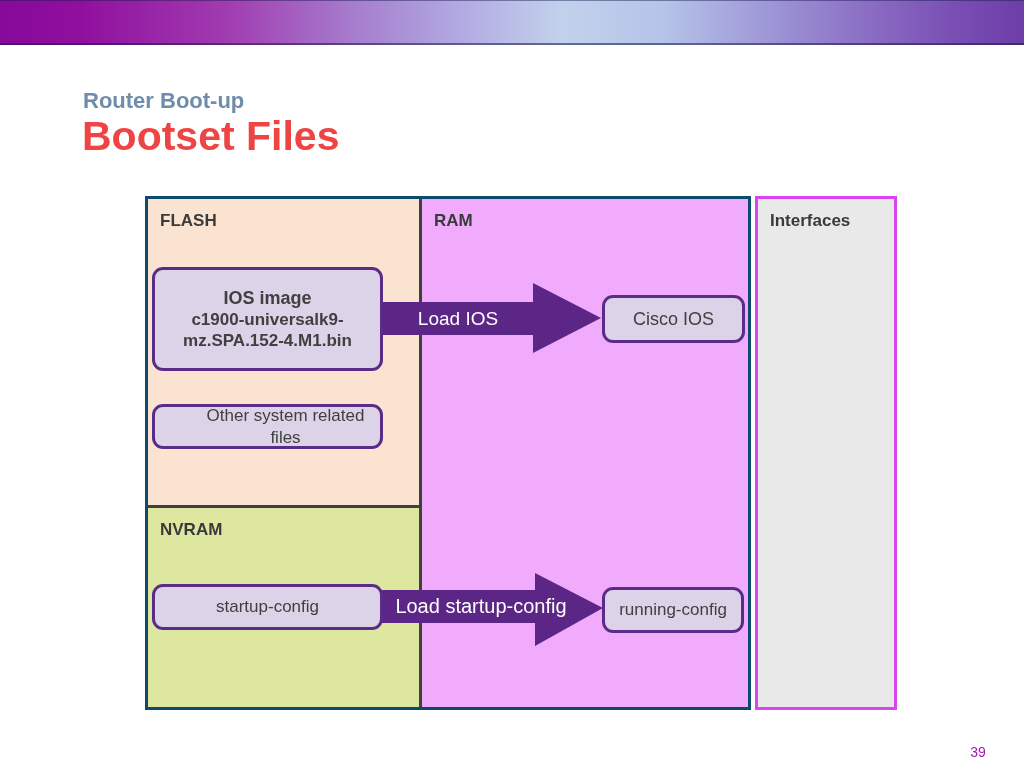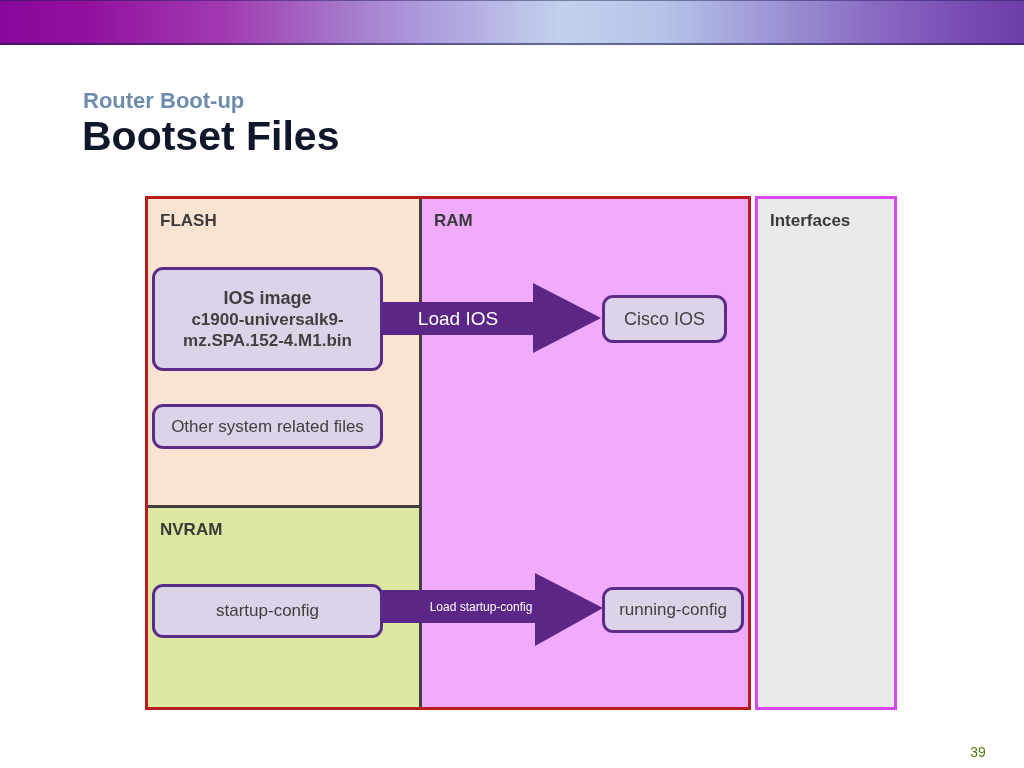--- a/index.html
+++ b/index.html
@@ -22,28 +22,28 @@
     border-bottom: 2px solid rgba(25,25,80,0.55);
   }
 
   
   .subtitle {
     position: absolute; left: 83px; top: 88px;
     font-size: 22px; font-weight: bold; color: #6e8cab; letter-spacing: 0px;
   }
   .title {
     position: absolute; left: 82px; top: 113px;
-    font-size: 41px; font-weight: bold; color: #0f172a;
+    font-size: 41px; font-weight: bold; color: #ef4444;
   }
 
   
   .diagram { position: absolute; inset: 0; }
   .main-box {
     position: absolute; left: 145px; top: 196px; width: 606px; height: 514px;
-    border: 3px solid #b91c1c; background: #fcf8da; z-index: 1;
+    border: 3px solid #0c4a6e; background: #fcf8da; z-index: 1;
   }
   .flash-section {
     position: absolute; left: 0; top: 0; width: 274px; height: 309px;
     background: #fbe3d1; border-right: 3px solid #404040; border-bottom: 3px solid #404040;
   }
   .nvram-section {
     position: absolute; left: 0; top: 309px; width: 274px; bottom: 0;
     background: #dde79f; border-right: 3px solid #404040;
   }
   .ram-section { position: absolute; left: 274px; top: 0; right: 0; bottom: 0; background: #f0abfc; }
@@ -59,41 +59,41 @@
   .rounded-box {
     position: absolute; z-index: 3;
     background: #ddd3e8; border: 3px solid #5b2c87; border-radius: 11px;
     color: #404040; font-size: 17px;
     display: flex; align-items: center; justify-content: center;
     text-align: center; line-height: 1.25;
   }
   .ios-box { left: 152px; top: 267px; width: 231px; height: 104px; flex-direction: column; font-weight: bold; }
   .ios-box .box-title { font-size: 18px; }
   .ios-box .box-file  { white-space: pre-line; font-size: 17px; }
-  .other-box   { left: 152px; top: 404px; width: 231px; height: 45px; }
-  .startup-box { left: 152px; top: 584px; width: 231px; height: 54px; }
-  .cisco-box   { left: 602px; top: 295px; width: 125px; height: 48px; font-size: 18px; }
+  .other-box   { left: 152px; top: 404px; width: 231px; height: 45px; padding-left: 36px; }
+  .startup-box { left: 152px; top: 584px; width: 231px; height: 46px; }
+  .cisco-box   { left: 602px; top: 295px; width: 143px; height: 48px; font-size: 18px; }
   .running-box { left: 602px; top: 587px; width: 142px; height: 46px; }
 
   
   .arrow-svg { position: absolute; z-index: 2; }
   .arrow1 { left: 375px; top: 283px; }
   .arrow2 { left: 375px; top: 573px; }
   .arrow-label {
     position: absolute; z-index: 2; color: #ffffff;
     display: flex; align-items: center; justify-content: center;
     font-size: 19px;
   }
   .label1 { left: 383px; top: 302px; width: 150px; height: 33px; }
-  .label2 { left: 381px; top: 590px; width: 200px; height: 33px; font-size: 12px; }
+  .label2 { left: 381px; top: 590px; width: 200px; height: 33px; font-size: 20px; }
 
   
   .page-number {
     position: absolute; left: 963px; top: 744px; width: 30px;
-    font-size: 14px; color: #4d7c0f; text-align: center;
+    font-size: 14px; color: #a21caf; text-align: center;
   }
 </style>
 </head>
 <body>
 
 <div class="slide">
 
   <div class="top-bar"></div>
 
   <div class="subtitle">Router Boot-up</div>

